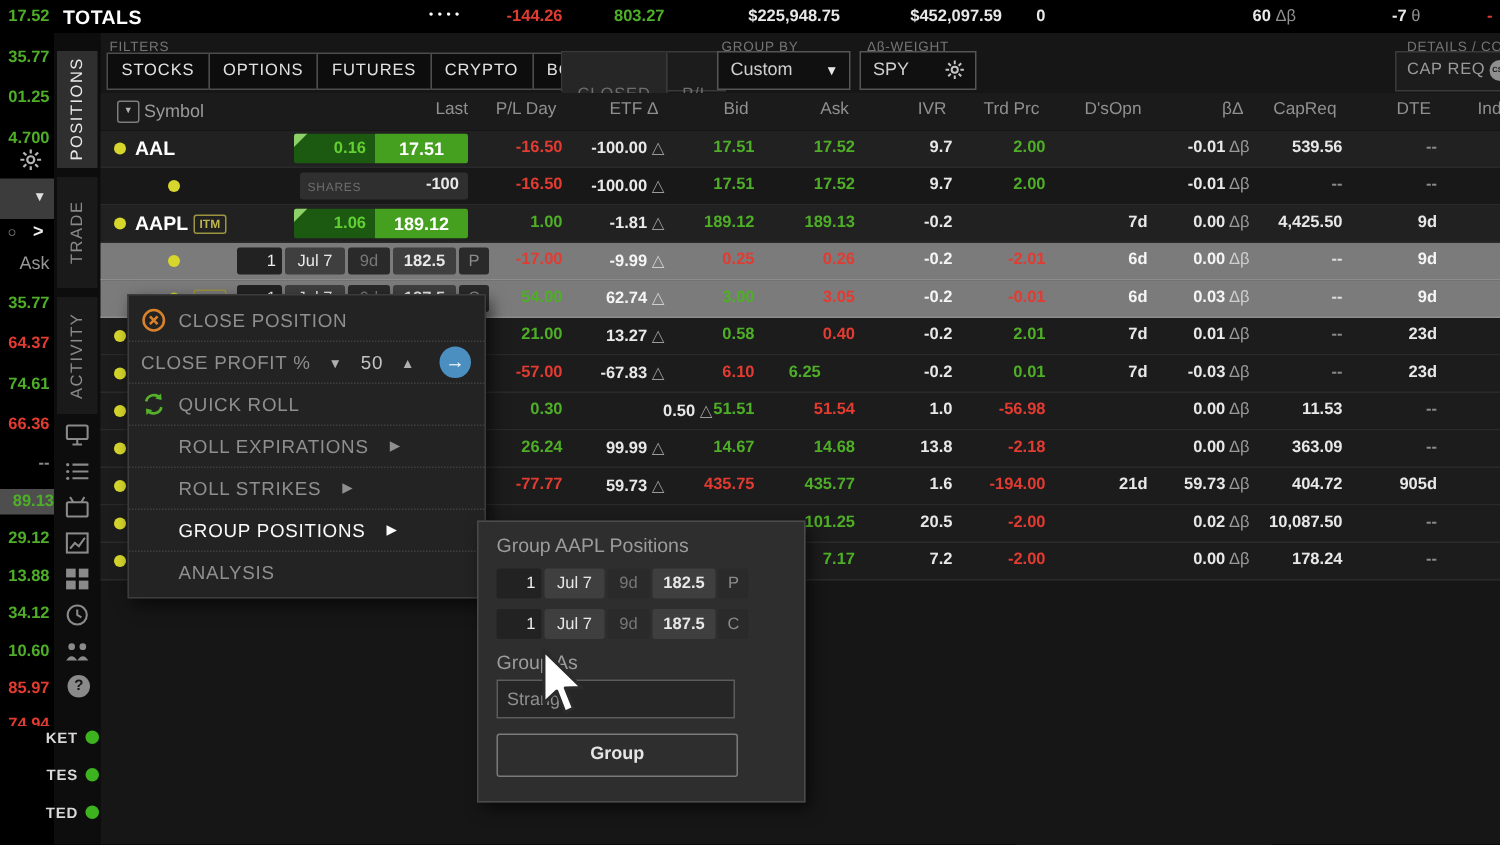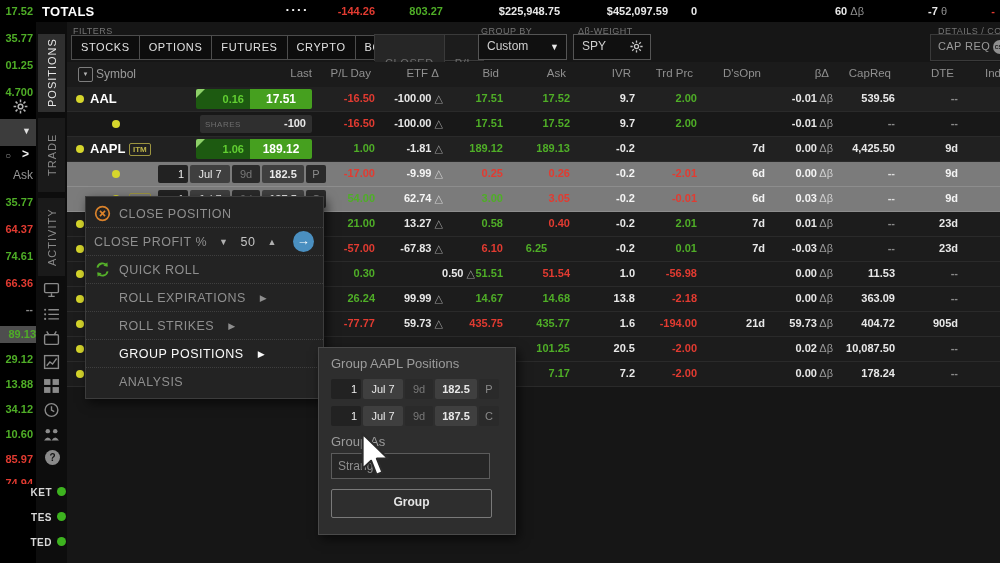--- a/index.html
+++ b/index.html
@@ -107,21 +107,21 @@
   .mitem.indent{padding-left:33px;}
   .mitem.hover{color:#fafafa;}
   .mitem .arr{font-size:9px;margin-left:14px;}
   .mprofit{gap:0;}
   .mprofit .chev{color:#b0b0b0;font-size:9px;margin:0 12px;}
   .mprofit .pval{color:#c4c4c4;font-size:12.5px;}
   .mprofit .apply{position:absolute;right:9px;top:3px;width:21px;height:21px;border-radius:50%;
     background:#4a8fc0;color:#fff;font-size:13px;font-weight:bold;text-align:center;line-height:20px;}
 
   
-  #submenu{left:318px;top:347px;width:198px;height:188px;background:#2e2e2e;border:1px solid #4a4a4a;
+  #submenu{left:318px;top:347px;width:219px;height:188px;background:#2e2e2e;border:1px solid #4a4a4a;
     z-index:11;box-shadow:3px 4px 10px rgba(0,0,0,.6);box-sizing:border-box;}
   #submenu .ttl{position:absolute;left:12px;top:8px;color:#9c9c9c;font-size:13px;}
   .smlegs{position:absolute;left:12px;display:flex;gap:2px;height:20px;}
   .smlegs .seg{height:20px;line-height:20px;}
   #submenu .gal{position:absolute;left:12px;top:86px;color:#9c9c9c;font-size:13px;}
   #group-as-input{position:absolute;left:12px;top:105px;width:159px;height:26px;background:#262626;
     border:1px solid #5c5c5c;color:#8f8f8f;font-size:12px;padding:0 6px;box-sizing:border-box;
     font-family:"Liberation Sans",sans-serif;outline:none;}
   #group-btn{position:absolute;left:12px;top:141px;width:159px;height:27px;background:transparent;
     border:1px solid #7a7a7a;border-radius:2px;color:#e5e5e5;font-size:12px;font-weight:bold;

